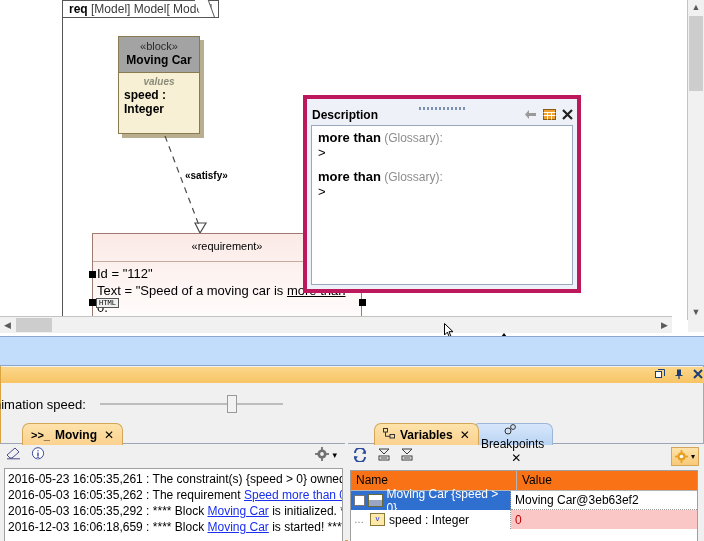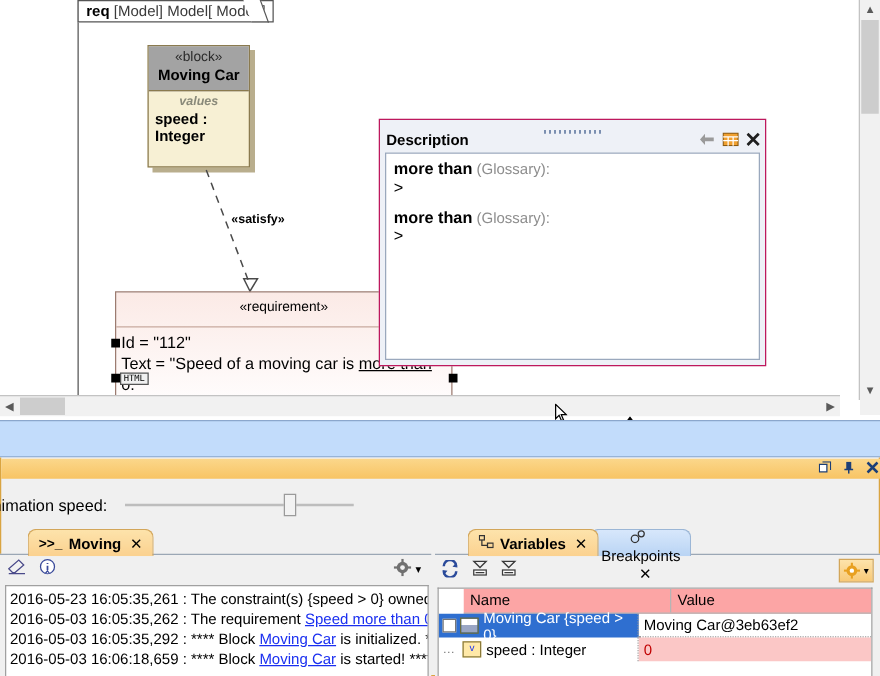--- a/index.html
+++ b/index.html
@@ -43,22 +43,22 @@
      background:linear-gradient(to bottom,#fbeae6,#fffdfd);}
   #req-head{height:28px;border-bottom:1px solid #c8a99f;box-sizing:border-box;text-align:center;
      padding-top:6px;font-size:11px;}
   #req-body{padding:3px 0 0 4px;font-size:13px;line-height:17px;}
   #req-body .u{text-decoration:underline;}
   #html-badge{left:96px;top:298px;border:1px solid #555;background:#f0f0f0;font-size:7px;
      padding:0px 2px;letter-spacing:0px;font-family:"DejaVu Sans Mono",monospace;}
   .handle{width:7px;height:7px;background:#000;position:absolute;}
 
   
-  #desc-panel{left:303px;top:95px;width:310px;height:198px;background:#eef1f7;
-     border:1px solid #be185d;box-sizing:border-box;}
+  #desc-panel{left:303px;top:95px;width:278px;height:198px;background:#eef1f7;
+     border:4px solid #be185d;box-sizing:border-box;}
   #desc-grip{left:0;top:0;width:100%;height:7px;text-align:center;}
   #desc-grip i{display:inline-block;width:46px;height:3px;margin-top:2px;
      background:repeating-linear-gradient(to right,#7b8fb0 0 2px,transparent 2px 4px);}
   #desc-titlebar{height:18px;display:flex;align-items:center;padding:0 4px 0 5px;}
   #desc-titlebar .t{font-weight:bold;font-size:12px;flex:1;}
   #desc-titlebar .ico{margin-left:6px;cursor:pointer;line-height:1;}
   #desc-body{position:absolute;left:4px;top:26px;right:4px;bottom:4px;background:#fff;
      border:1px solid #9aa8bd;box-sizing:border-box;padding:4px 6px;overflow:hidden;}
   .glossary-entry{margin-bottom:9px;}
   .glossary-entry .term{font-weight:bold;font-size:13px;}
@@ -119,21 +119,21 @@
 
   
   #vars-pane{left:348px;top:443px;width:356px;height:98px;
      border-top:1px solid #9ba7b5;box-sizing:border-box;background:#f0f0f0;}
   #vars-toolbar{height:24px;display:flex;align-items:center;padding-left:5px;}
   #vars-toolbar .sp{flex:1;}
   #gear-box{display:flex;align-items:center;background:linear-gradient(to bottom,#fde3ab,#f8c977);
      border:1px solid #d3a65a;padding:0 3px;height:17px;margin-right:5px;}
   #vars-table{position:absolute;left:2px;top:26px;right:6px;bottom:0;background:#fff;
      border:1px solid #a0a0a0;border-bottom:none;box-sizing:border-box;overflow:hidden;}
-  #vars-head{display:flex;height:19px;border-bottom:1px solid #b5b5b5;background:#fca5a5;margin-left:20px;}
+  #vars-head{display:flex;height:19px;border-bottom:1px solid #b5b5b5;background:#f97316;}
   #vars-head div{padding:2px 0 0 5px;font-size:12px;}
   #vh-name{width:160px;border-right:1px solid #b5b5b5;}
   .vrow{display:flex;height:19px;}
   .vrow .nm{width:160px;border-right:1px dotted #9a9a9a;display:flex;align-items:center;
      padding-left:3px;box-sizing:border-box;font-size:12px;}
   .vrow .vl{flex:1;display:flex;align-items:center;padding-left:4px;font-size:12px;box-sizing:border-box;}
   .vrow.sel .nm{background:#2f6fd0;color:#fff;}
   .vrow .vl.dotted{border-bottom:1px dotted #9a9a9a;}
   .vrow .vl.warn{background:#fbc7c6;color:#c00000;}
   .tw{display:inline-block;width:11px;height:11px;border:1px solid #777;background:#fff;
@@ -334,21 +334,21 @@
             <rect x="11" y="6.1" width="3" height="1.8"></rect>
           </g>
         </svg>
     </span>
     <span style="margin-right:8px;font-size:9px">▾</span>
   </div>
   <div id="console-list">
     <div class="log-line"><span>2016-05-23 16:05:35,261 : </span><span>The constraint(s) {speed &gt; 0} owned by</span></div>
     <div class="log-line"><span>2016-05-03 16:05:35,262 : </span><span>The requirement </span><a>Speed more than 0</a></div>
     <div class="log-line"><span>2016-05-03 16:05:35,292 : </span><span>**** Block </span><a>Moving Car</a><span> is initialized.  ****</span></div>
-    <div class="log-line"><span>2016-05-03 16:06:18,659 : </span><span>**** Block </span><a>Moving Car</a><span> is started! ****</span></div>
+    <div class="log-line"><span>2016-12-03 16:06:18,659 : </span><span>**** Block </span><a>Moving Car</a><span> is started! ****</span></div>
   </div>
 </div>
 
 <div class="abs" id="vars-pane">
   <div id="vars-toolbar">
     <span style="margin-right:10px">
       <svg width="14" height="14" viewBox="0 0 14 14">
           <path d="M2,5 A5,5 0 0 1 12,5" fill="none" stroke="#2a4a9a" stroke-width="2"></path>
           <path d="M12,9 A5,5 0 0 1 2,9" fill="none" stroke="#2a4a9a" stroke-width="2"></path>
           <path d="M12,2 L13,6 L9,5.4 Z M2,12 L1,8 L5,8.6 Z" fill="#2a4a9a"></path>

